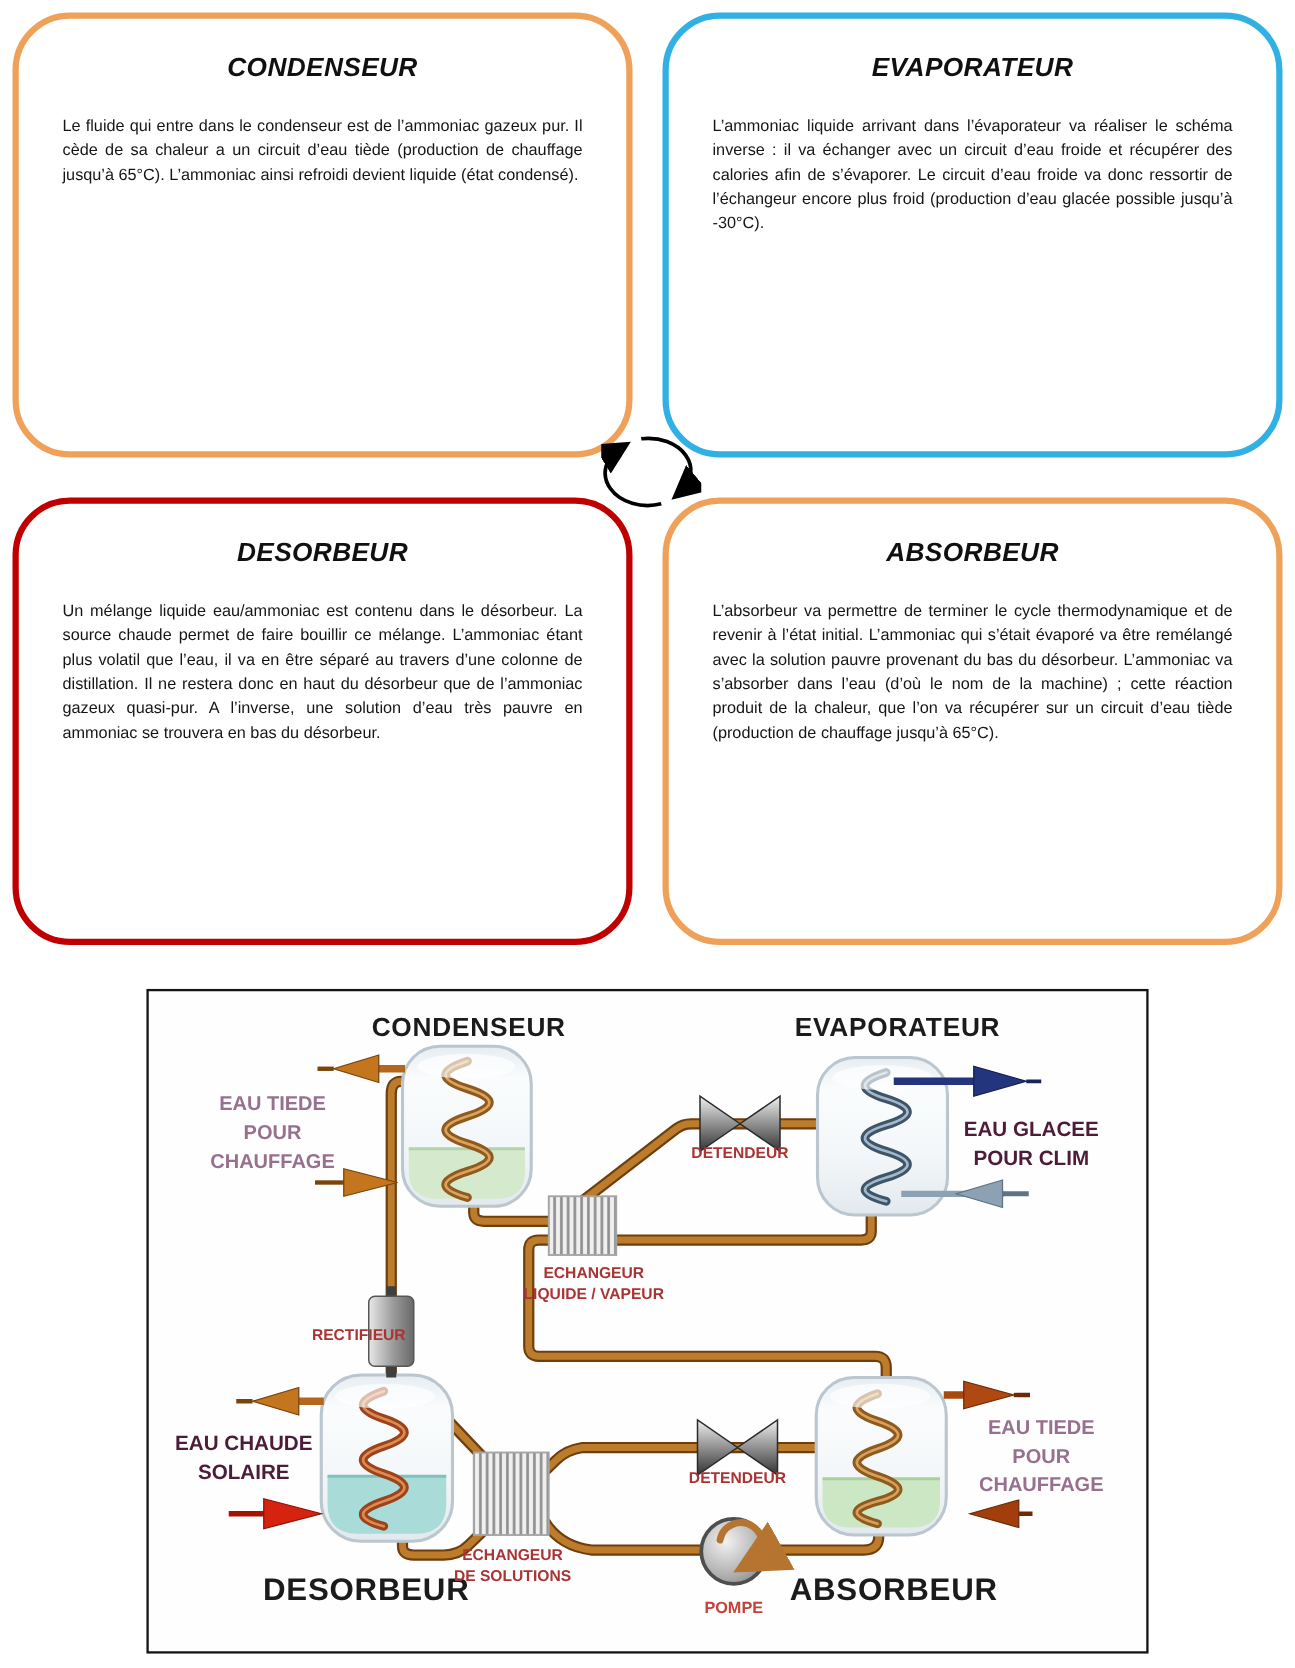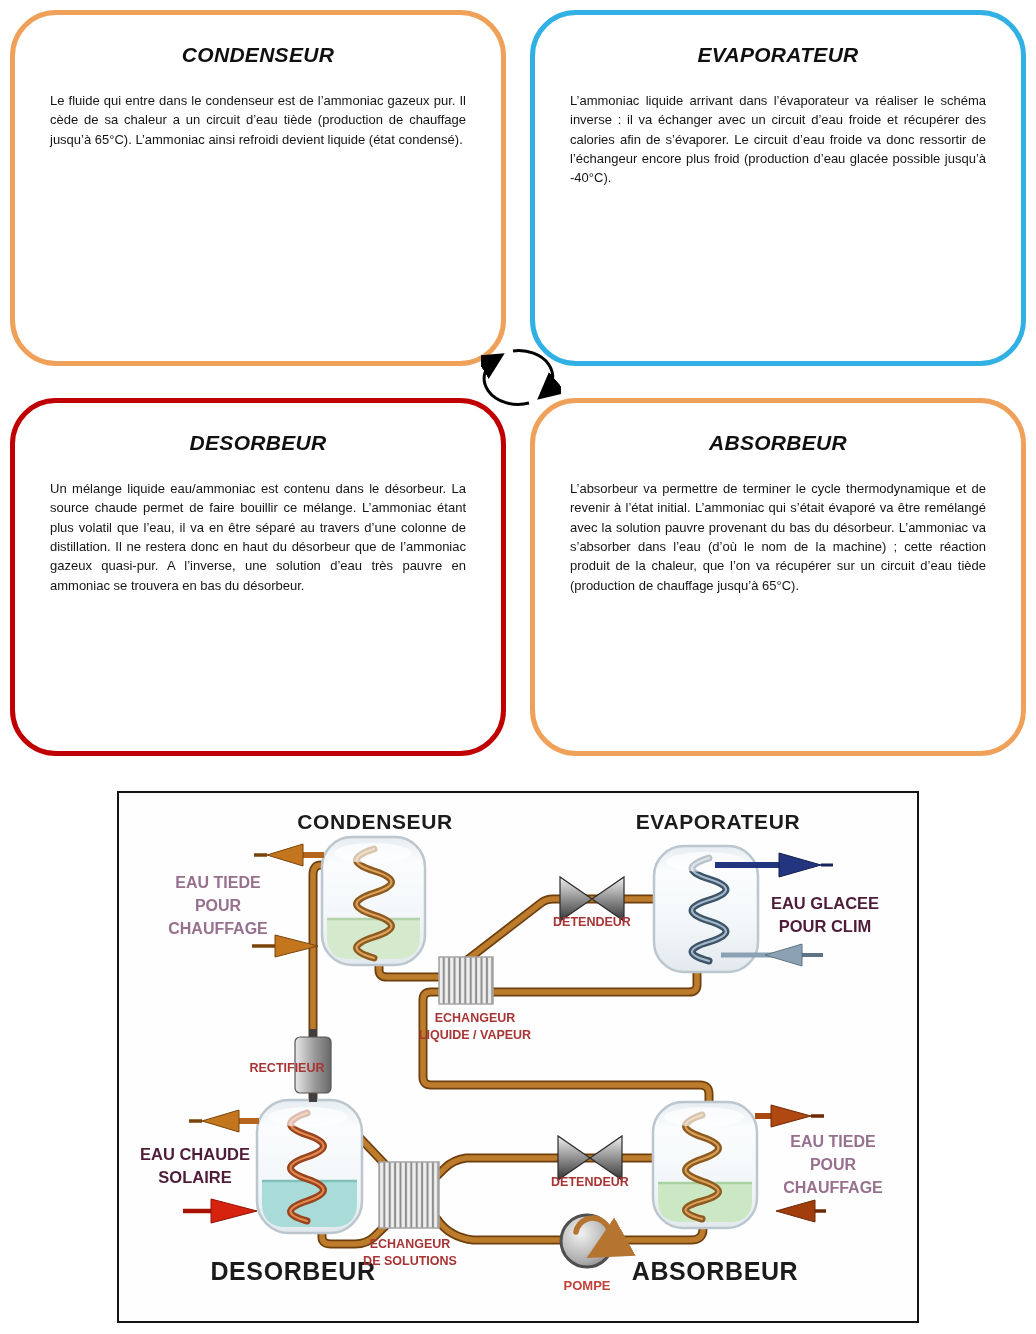--- a/index.html
+++ b/index.html
@@ -38,21 +38,21 @@
 
 <div class="page">
 
   <div class="card c1">
     <div class="card-title">CONDENSEUR</div>
     <p class="card-body">Le fluide qui entre dans le condenseur est de l’ammoniac gazeux pur. Il cède de sa chaleur a un circuit d’eau tiède (production de chauffage jusqu’à 65°C). L’ammoniac ainsi refroidi devient liquide (état condensé).</p>
   </div>
 
   <div class="card c2">
     <div class="card-title">EVAPORATEUR</div>
-    <p class="card-body">L’ammoniac liquide arrivant dans l’évaporateur va réaliser le schéma inverse : il va échanger avec un circuit d’eau froide et récupérer des calories afin de s’évaporer. Le circuit d’eau froide va donc ressortir de l’échangeur encore plus froid (production d’eau glacée possible jusqu’à -40°C).</p>
+    <p class="card-body">L’ammoniac liquide arrivant dans l’évaporateur va réaliser le schéma inverse : il va échanger avec un circuit d’eau froide et récupérer des calories afin de s’évaporer. Le circuit d’eau froide va donc ressortir de l’échangeur encore plus froid (production d’eau glacée possible jusqu’à -30°C).</p>
   </div>
 
   <div class="card c3">
     <div class="card-title">DESORBEUR</div>
     <p class="card-body">Un mélange liquide eau/ammoniac est contenu dans le désorbeur. La source chaude permet de faire bouillir ce mélange. L’ammoniac étant plus volatil que l’eau, il va en être séparé au travers d’une colonne de distillation. Il ne restera donc en haut du désorbeur que de l’ammoniac gazeux quasi-pur. A l’inverse, une solution d’eau très pauvre en ammoniac se trouvera en bas du désorbeur.</p>
   </div>
 
   <div class="card c4">
     <div class="card-title">ABSORBEUR</div>
     <p class="card-body">L’absorbeur va permettre de terminer le cycle thermodynamique et de revenir à l’état initial. L’ammoniac qui s’était évaporé va être remélangé avec la solution pauvre provenant du bas du désorbeur. L’ammoniac va s’absorber dans l’eau (d’où le nom de la machine) ; cette réaction produit de la chaleur, que l’on va récupérer sur un circuit d’eau tiède (production de chauffage jusqu’à 65°C).</p>

